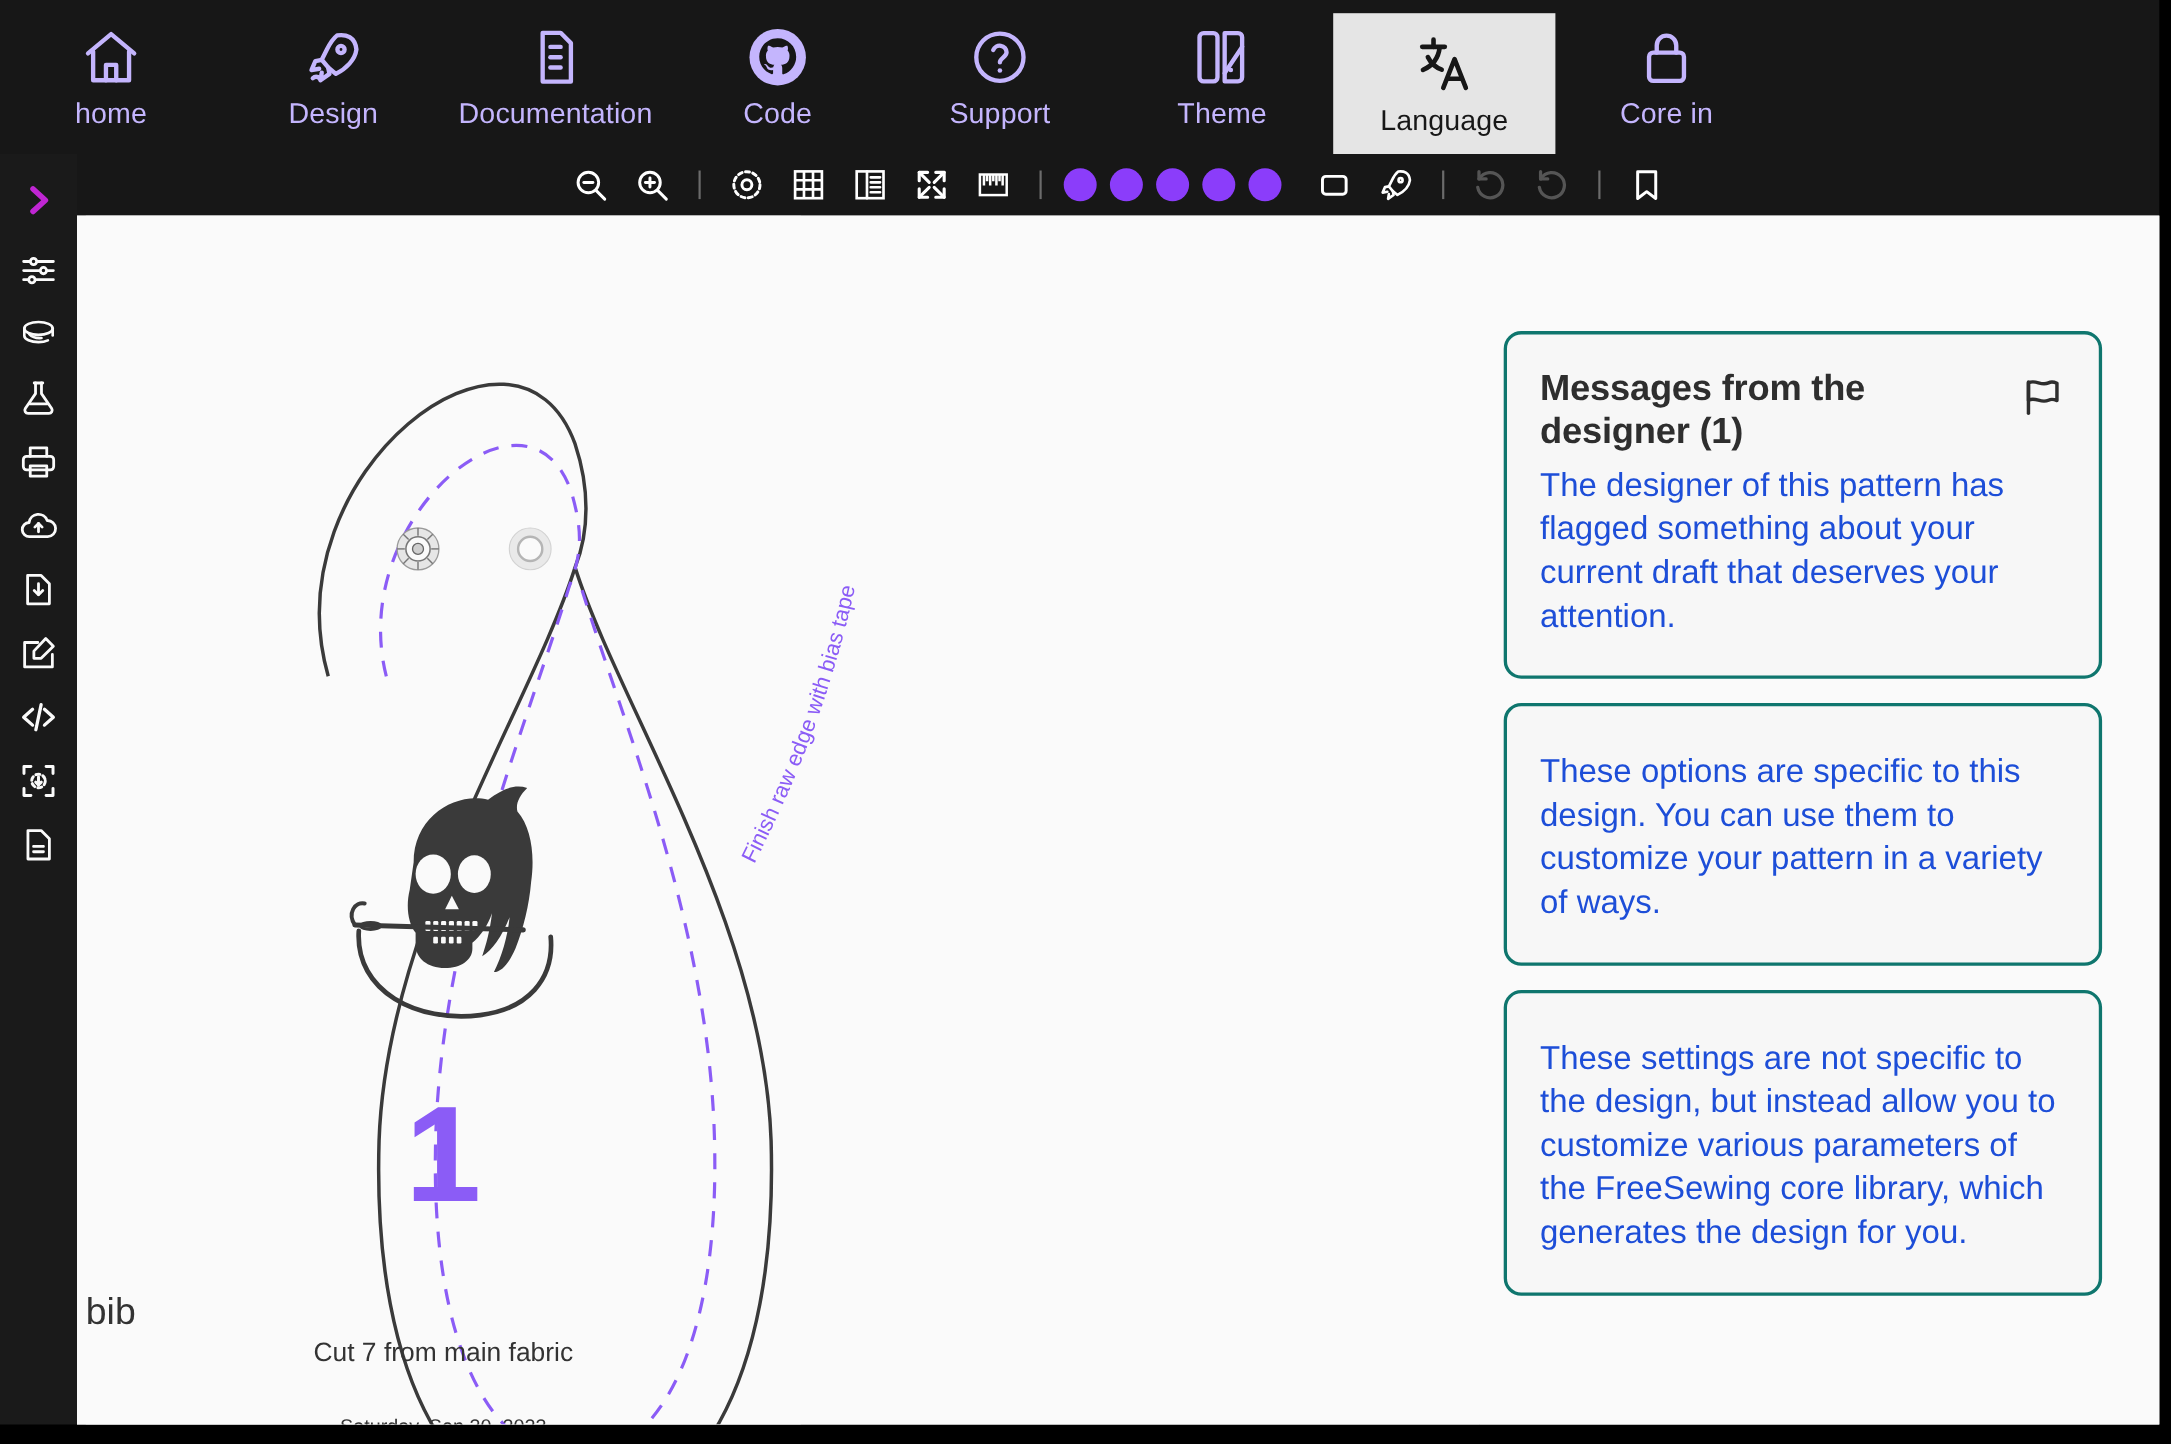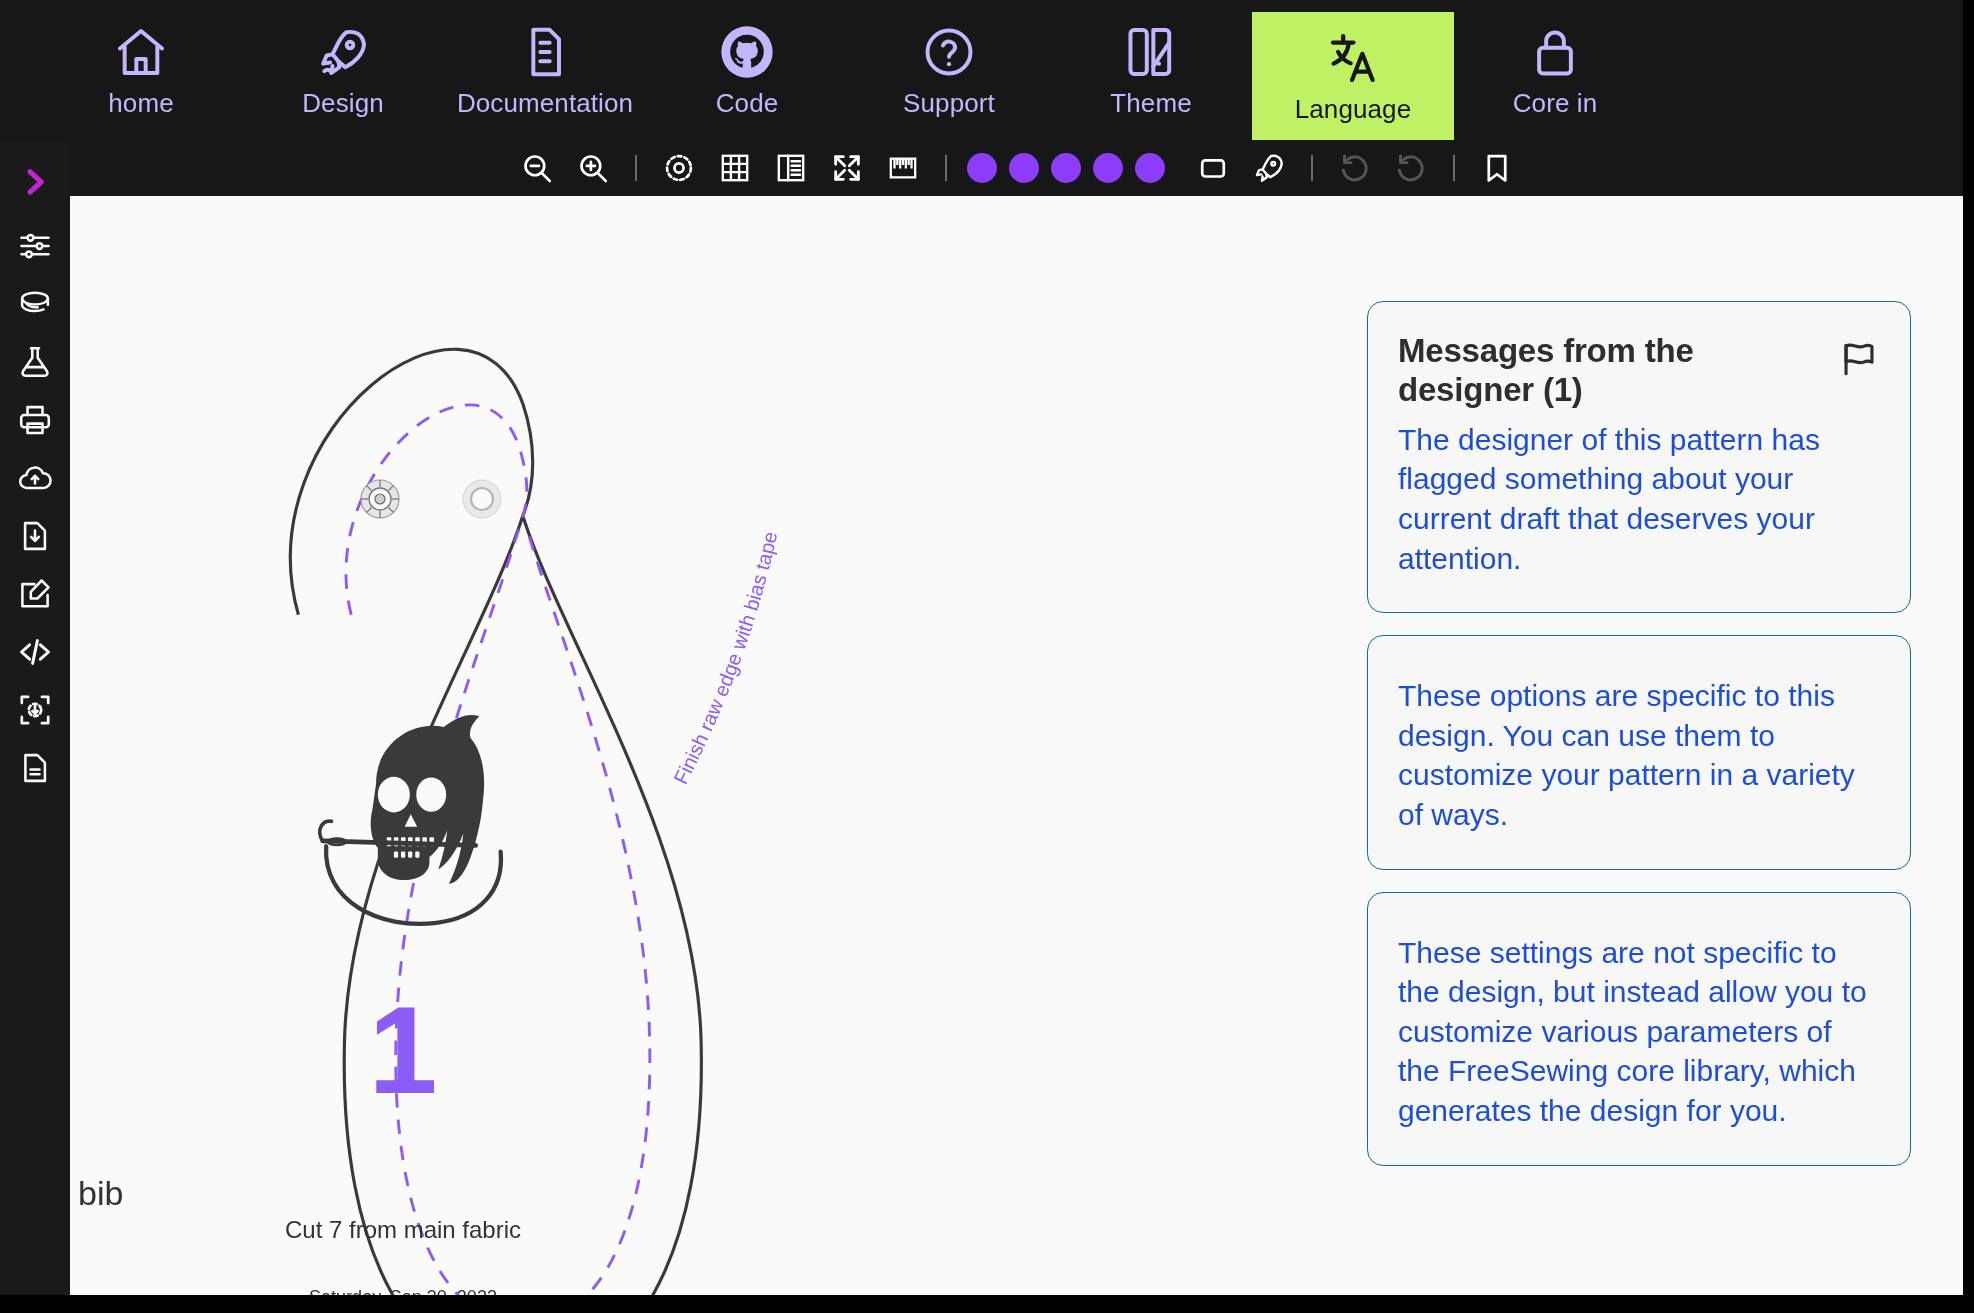--- a/index.html
+++ b/index.html
@@ -16,31 +16,30 @@
   }
 
   
   .topnav {
     position: absolute; left: 0; top: 0;
     width: 1963px; height: 140px;
     background: #171717;
     display: flex;
     align-items: stretch;
     justify-content: flex-start;
-    padding-left: 40px;
   }
   .nav-item {
     width: 202px;
     display: flex; flex-direction: column;
     align-items: center; justify-content: center;
     gap: 10px;
     cursor: pointer;
     color: #c4b5fd;
   }
-  .nav-item.active { background: #bef264; color: #171717; margin-top: 12px; }
+  .nav-item.active { background: #e5e5e5; color: #171717; margin-top: 12px; }
   .nav-icon { width: 56px; height: 56px; display: block; }
   .nav-icon svg { width: 56px; height: 56px; display: block; }
   .nav-label {
     font-size: 26px;
     letter-spacing: .1px;
     line-height: 1;
   }
 
   
   .toolbar {
@@ -106,21 +105,21 @@
 
   
   .rightpanel {
     width: 618px; height: 1099px;
     padding: 105px 52px 0 22px;
     display: flex; flex-direction: column; gap: 22px;
     background: #fafafa;
   }
   .card {
     background: #f7f7f7;
-    border: 1px solid #0f766e;
+    border: 3px solid #0f766e;
     border-radius: 16px;
     padding: 30px 30px 34px 30px;
     position: relative;
   }
   .card-head {
     display: flex; align-items: flex-start; justify-content: space-between;
     gap: 14px;
   }
   .card-title {
     font-size: 33px; font-weight: 700; color: #2e2e2e;

